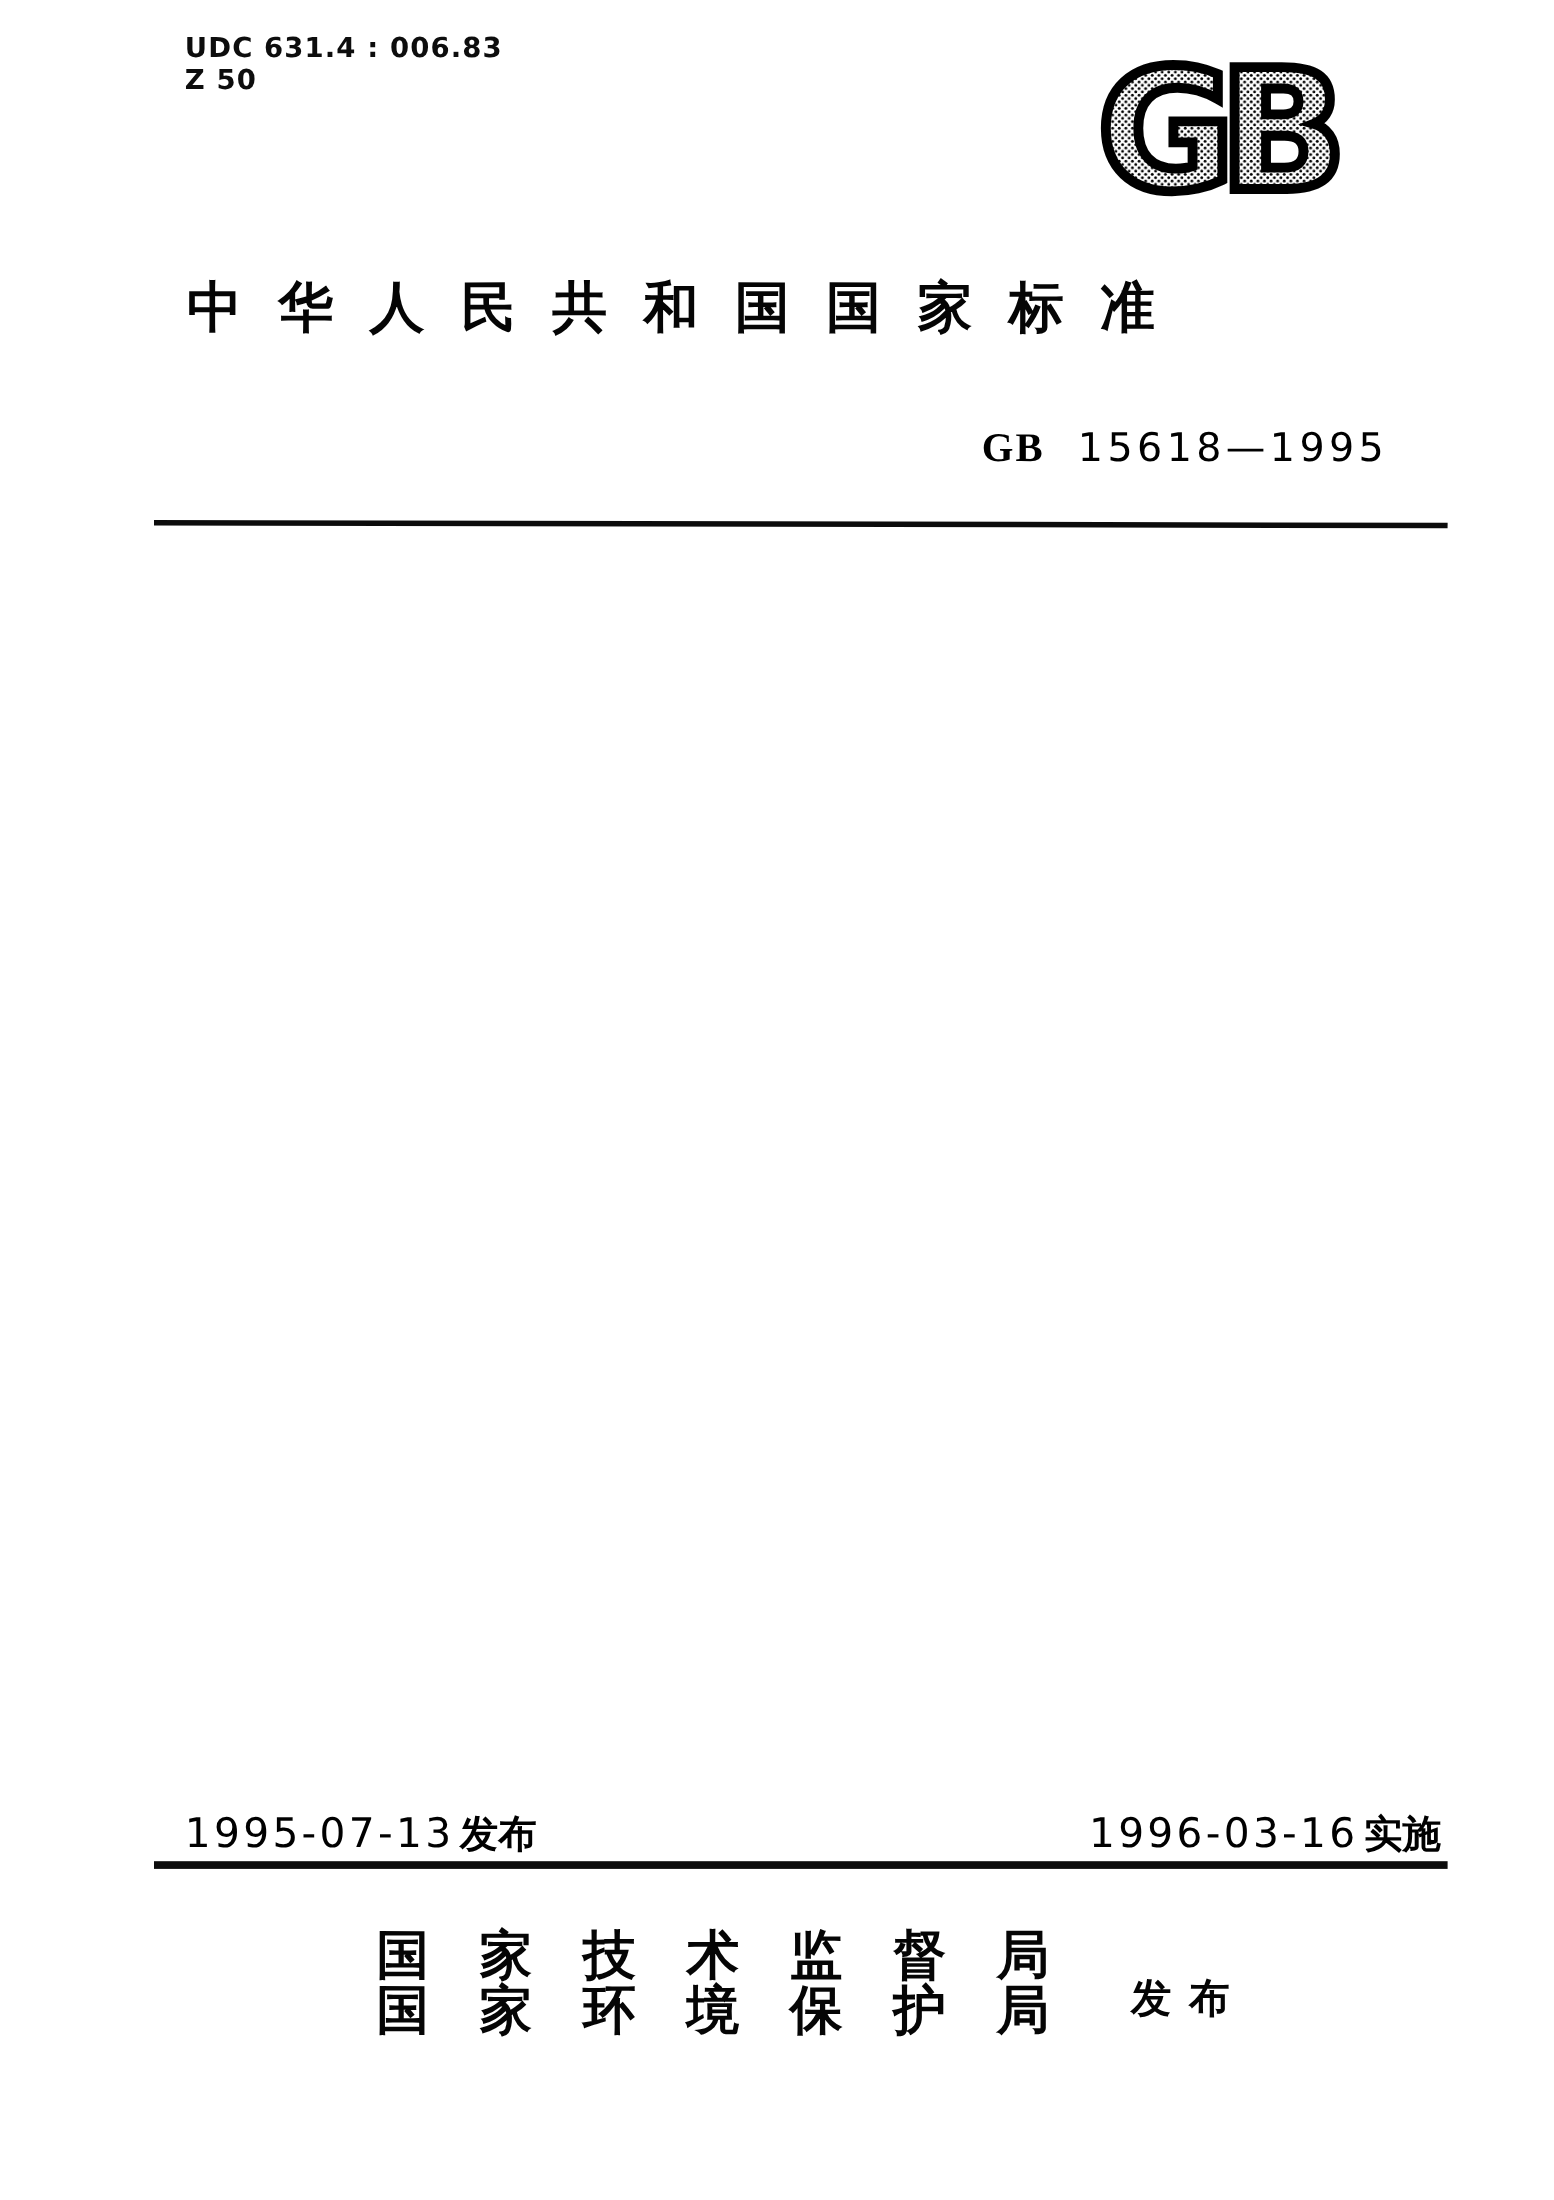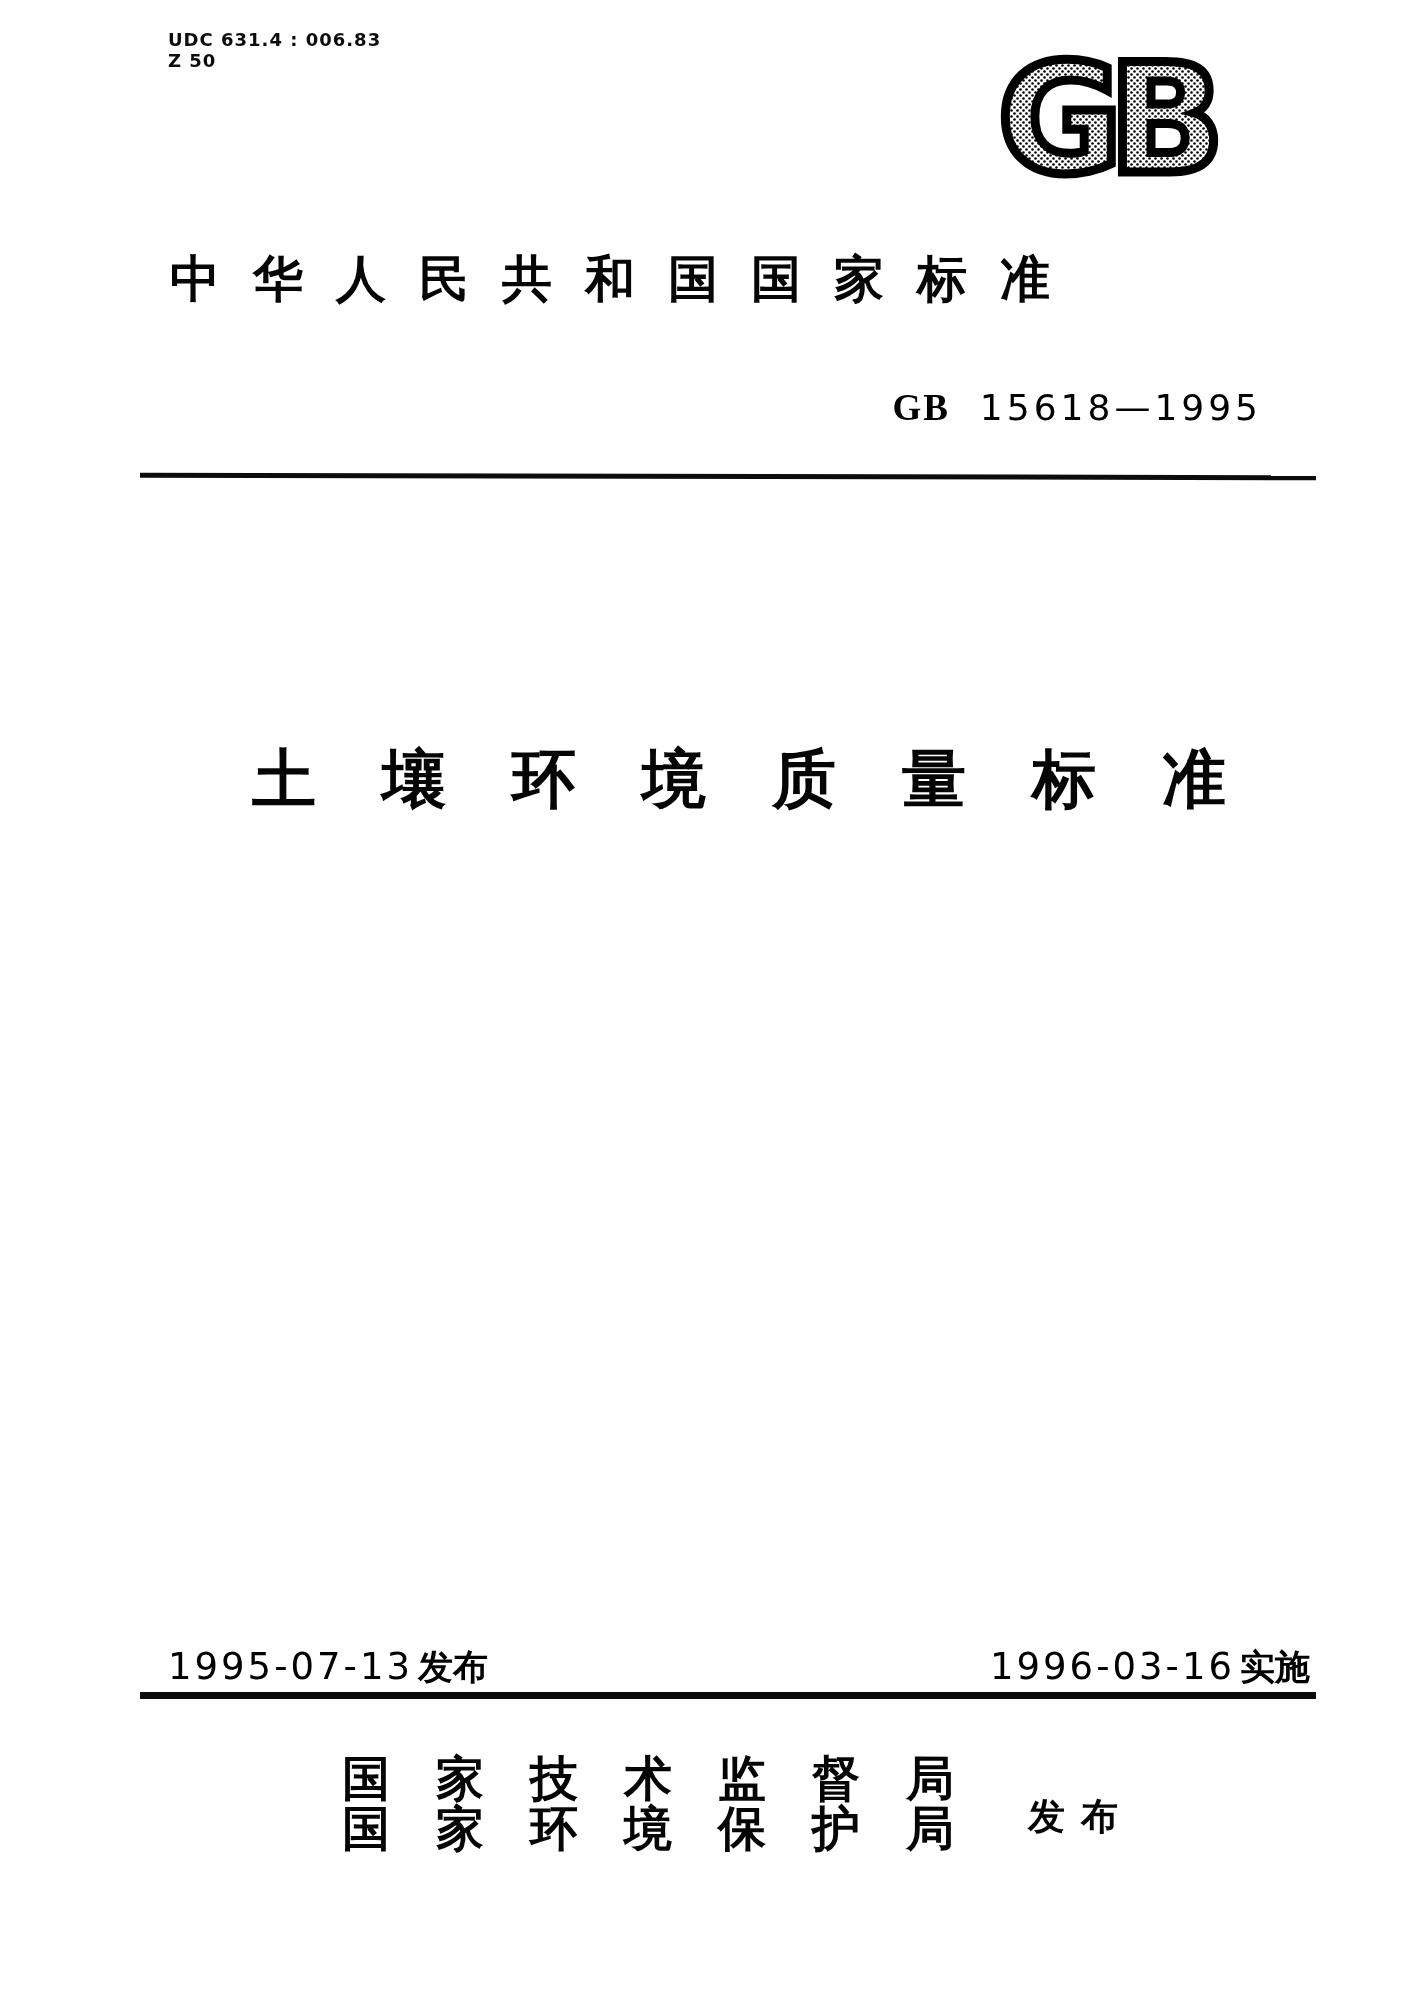--- a/index.html
+++ b/index.html
@@ -16,21 +16,21 @@
     overflow: hidden;
     font-family: "Liberation Serif", "DejaVu Serif", serif;
   }
   
   .udc {
     position: absolute;
     left: 168px;
     top: 30px;
     font-family: "DejaVu Sans", sans-serif;
     font-weight: bold;
-    font-size: 18px;
+    font-size: 25px;
     line-height: 1.14;
     letter-spacing: 1px;
     color: #0d0d0d;
   }
   
   .logo {
     position: absolute;
     left: 983px;
     top: 40px;
     width: 242px;
@@ -167,21 +167,20 @@
   </div>
 
   <h1 class="heading">中华人民共和国国家标准</h1>
 
   <div class="code">
     <span class="code-label">GB</span><span class="code-number">15618—1995</span>
   </div>
 
   <div class="rule rule-top"></div>
 
-  <h2 class="title-zh">土壤环境质量标准</h2>
 
   <div class="date date-left">
     <span class="num">1995-07-13</span><span class="cjk">发布</span>
   </div>
   <div class="date date-right">
     <span class="num">1996-03-16</span><span class="cjk">实施</span>
   </div>
 
   <div class="rule rule-bottom"></div>
 

